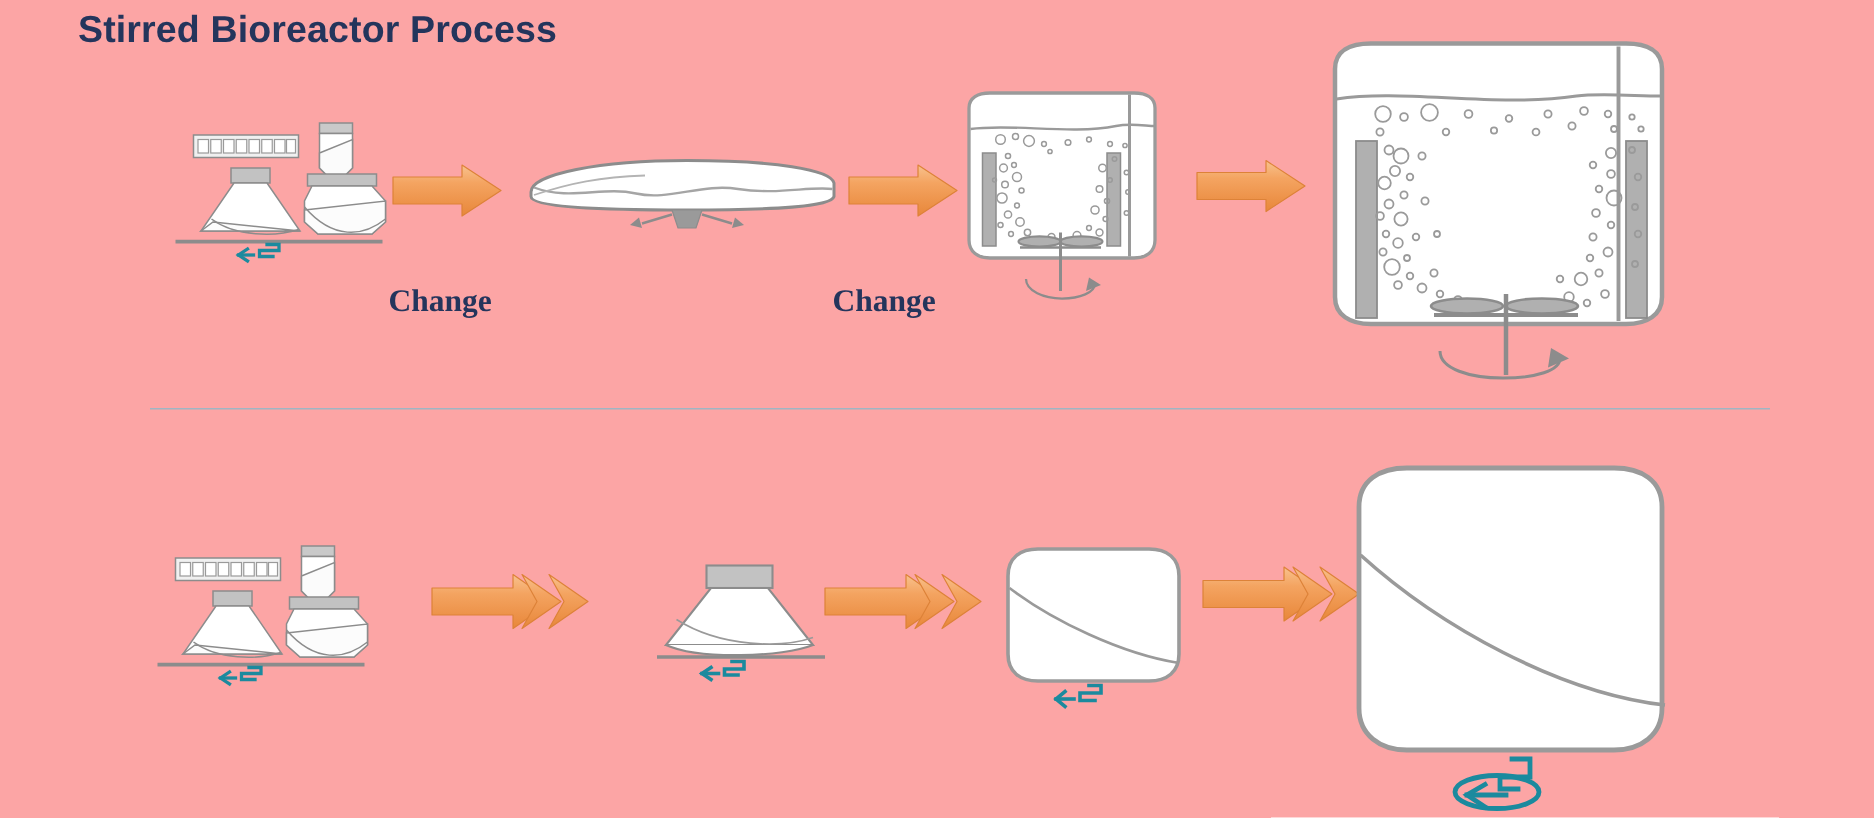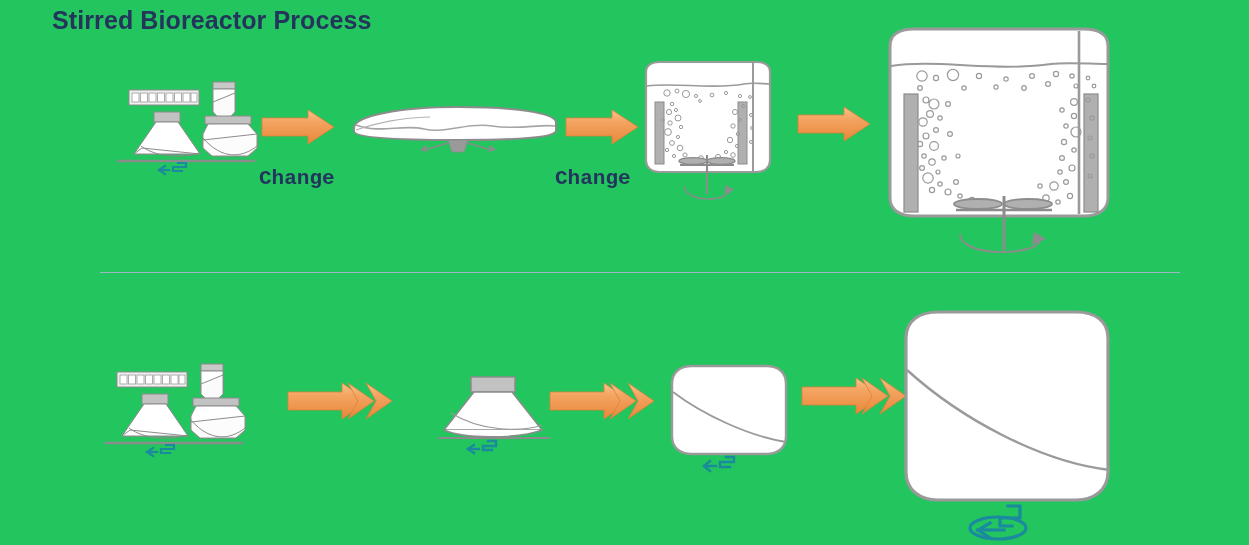--- a/index.html
+++ b/index.html
@@ -7,39 +7,40 @@
     padding: 0;
     background: #ffffff;
   }
   body {
     font-family: "Liberation Sans", sans-serif;
   }
   #canvas {
     position: relative;
     width: 1249px;
     height: 545px;
-    background: #22c55e;
+    background: #fca5a5;
     overflow: hidden;
   }
   .abs { position: absolute; }
 
   .section-title {
     font-family: "Liberation Sans", sans-serif;
     font-weight: bold;
     font-size: 25px;
     color: #24355c;
     letter-spacing: 0.1px;
     white-space: nowrap;
   }
   .change-label {
-    font-family: Liberation Mono, monospace;
+    font-family: Liberation Serif, serif;
     font-weight: bold;
     font-size: 21px;
     color: #24355c;
     white-space: nowrap;
+    margin-top: 21px;
   }
   .divider {
     background: #9fb6c4;
     height: 1px;
   }
   svg { display: block; overflow: visible; }
 </style>
 </head>
 <body>
 

